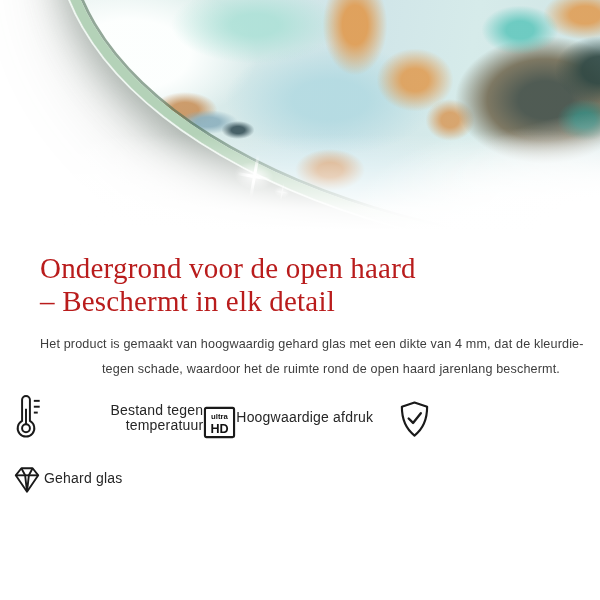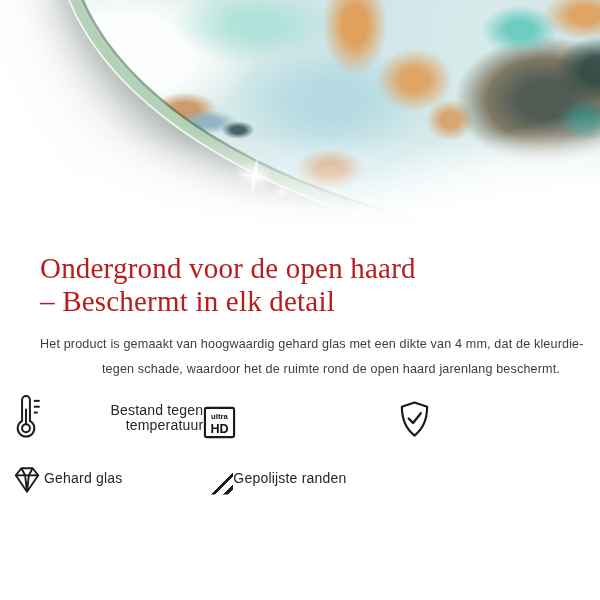--- a/index.html
+++ b/index.html
@@ -150,20 +150,21 @@
     </div>
 
     <div class="feature">
       <div class="icon-box tall">
         <svg width="33" height="33" viewBox="0 0 34 34">
           <rect class="stroke" x="2" y="2" width="30" height="30" rx="1.5" style="stroke-width:2.2"></rect>
           <text x="17" y="13.5" font-size="8" text-anchor="middle">ultra</text>
           <text x="17" y="27.5" font-size="13" text-anchor="middle">HD</text>
         </svg>
       </div>
+      <div class="f-label">Hoogwaardige afdruk</div>
     </div>
 
     <div class="feature">
       <div class="icon-box tall">
         <svg width="35" height="39" viewBox="0 0 36 40">
           <path class="stroke" style="stroke-width:2.2;stroke-linejoin:round" d="M18,2.5 L31,7 C31,19.5 26.5,30 18,36.5 C9.5,30 5,19.5 5,7 Z"></path>
           <path class="stroke" style="stroke-width:2.4;stroke-linecap:round;stroke-linejoin:round" d="M12,19 L16.5,23.5 L24.5,13.5"></path>
         </svg>
       </div>
     </div>
@@ -175,22 +176,16 @@
             <path d="M6,11 L12,3.5 H24 L30,11 L18,28.5 Z"></path>
             <line x1="6" y1="11" x2="30" y2="11"></line>
             <path d="M12,3.5 L16,11 L18,28.5"></path>
             <path d="M24,3.5 L20,11 L18,28.5"></path>
           </g>
         </svg>
       </div>
       <div class="f-label">Gehard glas</div>
     </div>
 
-    <div class="feature">
-      <div class="icon-box short">
-        <div class="stripes"></div>
-      </div>
-      <div class="f-label">Gepolijste randen</div>
-    </div>
 
 
   </div>
 </div>
 
 </body></html>

